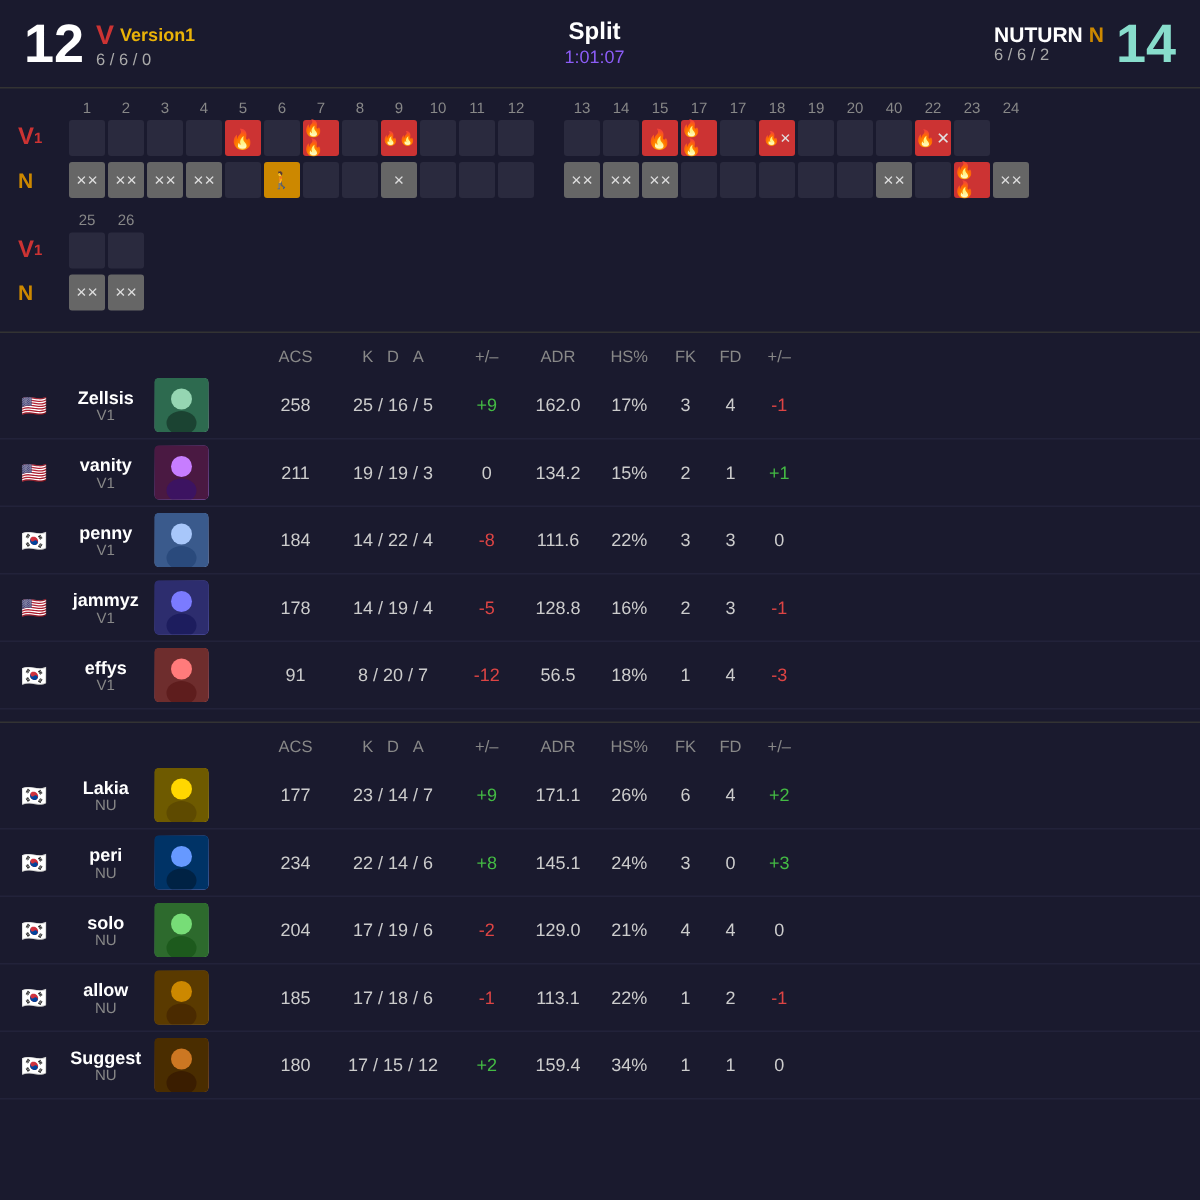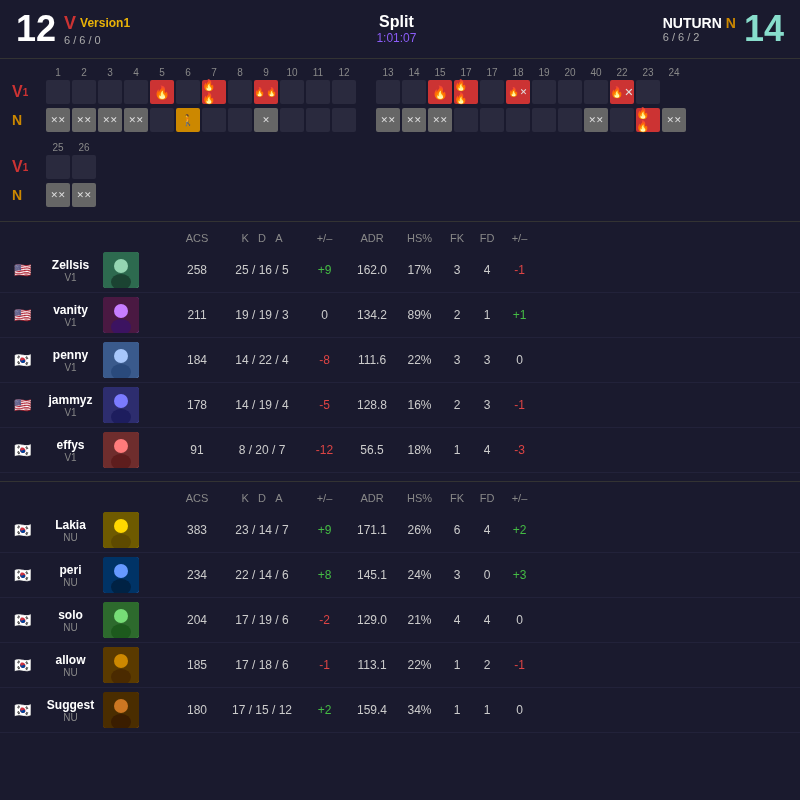--- a/index.html
+++ b/index.html
@@ -381,21 +381,21 @@
             <circle cx="18" cy="14" r="7" fill="#c77dff"></circle>
             <ellipse cx="18" cy="30" rx="10" ry="8" fill="#3c1361"></ellipse>
           </svg>
       </div>
     </div>
     <div class="stats-cols">
       <div class="stat-col stat-acs">211</div>
       <div class="stat-col stat-kda">19 / 19 / 3</div>
       <div class="stat-col stat-pm neutral">0</div>
       <div class="stat-col stat-adr">134.2</div>
-      <div class="stat-col stat-hs">89%</div>
+      <div class="stat-col stat-hs">15%</div>
       <div class="stat-col stat-fk">2</div>
       <div class="stat-col stat-fd">1</div>
       <div class="stat-col stat-pm2 positive">+1</div>
     </div>
   </div>
 
   <div class="player-row">
     <div style="display:flex;align-items:center;width:160px;">
       <div class="player-flag">🇰🇷</div>
       <div class="player-name-box">
@@ -504,21 +504,21 @@
       </div>
       <div class="player-avatar av-lakia">
         <svg width="36" height="36" viewBox="0 0 36 36">
             <rect width="36" height="36" fill="#6e5a00"></rect>
             <circle cx="18" cy="14" r="7" fill="#ffd700"></circle>
             <ellipse cx="18" cy="30" rx="10" ry="8" fill="#5e4a00"></ellipse>
           </svg>
       </div>
     </div>
     <div class="stats-cols">
-      <div class="stat-col stat-acs">383</div>
+      <div class="stat-col stat-acs">177</div>
       <div class="stat-col stat-kda">23 / 14 / 7</div>
       <div class="stat-col stat-pm positive">+9</div>
       <div class="stat-col stat-adr">171.1</div>
       <div class="stat-col stat-hs">26%</div>
       <div class="stat-col stat-fk">6</div>
       <div class="stat-col stat-fd">4</div>
       <div class="stat-col stat-pm2 positive">+2</div>
     </div>
   </div>
 

